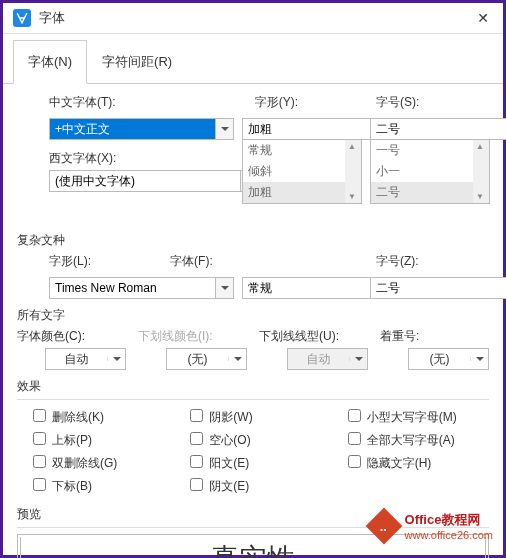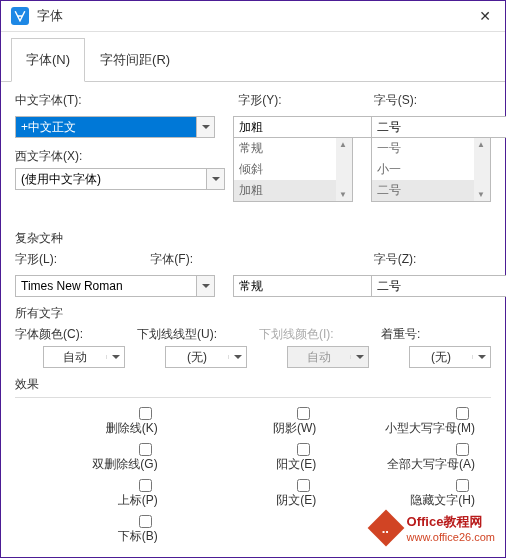--- a/index.html
+++ b/index.html
@@ -7,21 +7,21 @@
     .titlebar { display: flex; align-items: center; padding: 6px 10px; border-bottom: 1px solid #e0e0e0; }
     .titlebar .icon { width: 18px; height: 18px; background: #1e88e5; border-radius: 3px; display: flex; align-items: center; justify-content: center; margin-right: 8px; }
     .titlebar .icon svg { width: 12px; height: 12px; }
     .titlebar .title { flex: 1; font-size: 13px; }
     .titlebar .close { width: 20px; text-align: center; font-size: 14px; cursor: pointer; }
     .tabs { display: flex; padding: 6px 10px 0; }
     .tab { padding: 12px 14px; font-size: 13px; border: 1px solid transparent; cursor: pointer; }
     .tab.active { border: 1px solid #ccc; border-bottom: 1px solid #fff; background: #fff; position: relative; z-index: 2; }
     .tabline { border-top: 1px solid #ccc; margin-top: -1px; }
     .content { padding: 10px 14px; }
-    .row { display: flex; gap: 18px; margin-bottom: 4px; }
+    .row { display: flex; gap: 8px; margin-bottom: 4px; margin-left: 32px; }
     .col { display: flex; flex-direction: column; }
     .col.w200 { width: 210px; }
     .col.w110 { width: 120px; }
     .col.w100 { width: 120px; }
     .label { font-size: 12px; margin-bottom: 3px; color: #333; }
     .combo { display: flex; }
     .combo input, .combo .value { flex: 1; border: 1px solid #bbb; padding: 3px 5px; font-size: 12px; height: 22px; background: #fff; }
     .combo input.selected { background: #0078d7; color: #fff; }
     .combo .arrow { width: 18px; border: 1px solid #bbb; border-left: none; display: flex; align-items: center; justify-content: center; background: #f5f5f5; cursor: pointer; }
     .combo .arrow::after { content: ""; border-left: 4px solid transparent; border-right: 4px solid transparent; border-top: 4px solid #555; }
@@ -35,30 +35,30 @@
     .sep { border-top: 1px solid #ddd; margin: 2px 0 6px; }
     .row4 { display: flex; gap: 12px; justify-content: space-between; }
     .row4 .col { flex: 1; }
     .drop { display: flex; border: 1px solid #bbb; height: 22px; align-items: center; background: #fff; margin-left: 28px; }
     .drop.disabled { background: #f0f0f0; color: #999; }
     .drop .val { flex: 1; padding: 0 5px; text-align: center; font-size: 12px; }
     .drop .arrow { width: 18px; display: flex; align-items: center; justify-content: center; border-left: 1px solid #ddd; cursor: pointer; }
     .drop .arrow::after { content: ""; border-left: 4px solid transparent; border-right: 4px solid transparent; border-top: 4px solid #555; }
     .checks { display: flex; }
     .checks .ccol { flex: 1; }
-    .chk { display: flex; align-items: flex-end; padding: 3px 16px; font-size: 12px; flex-direction: column; }
+    .chk { display: flex; align-items: flex-start; padding: 3px 16px; font-size: 12px; }
     .chk input { margin: 0 6px 0 0; }
     .preview-box { border: 1px solid #bbb; margin-top: 4px; padding: 2px; }
     .preview-inner { border-left: 1px solid #bbb; border-right: 1px solid #bbb; height: 44px; display: flex; align-items: center; justify-content: center; font-family: "SimSun", serif; font-size: 28px; }
     .watermark { position: absolute; right: 10px; bottom: 14px; display: flex; align-items: center; font-size: 13px; }
     .wm-badge { width: 26px; height: 26px; background: #d14424; transform: rotate(45deg); margin-right: 8px; display: flex; align-items: center; justify-content: center; }
     .wm-badge span { transform: rotate(-45deg); color: #fff; font-weight: bold; font-size: 13px; }
     .wm-text .l1 { color: #b91c1c; font-weight: bold; }
     .wm-text .l2 { color: #d14424; font-size: 11px; }
-    .container { position: relative; width: 506px; height: 558px; border: 1px solid #4c1d95; }
+    .container { position: relative; width: 506px; height: 558px; border: 3px solid #4c1d95; }
   </style>
 </head>
 <body>
 
 <div class="container">
   <div class="titlebar">
     <div class="icon">
       <svg viewBox="0 0 10 10">
           <path d="M1 1 L5 9 L9 1 M3 5 L7 5" stroke="#fff" stroke-width="1.2" fill="none"></path>
         </svg>
@@ -162,24 +162,24 @@
         </div>
       </div>
     </div>
 
     <div class="section-title">所有文字</div>
     <div class="row4">
       <div class="col">
           <div class="label">字体颜色(C):</div>
         </div>
       <div class="col">
+          <div class="label" style="color:#aaa">下划线颜色(I):</div>
+        </div>
+      <div class="col">
           <div class="label">下划线线型(U):</div>
-        </div>
-      <div class="col">
-          <div class="label" style="color:#aaa">下划线颜色(I):</div>
         </div>
       <div class="col">
           <div class="label">着重号:</div>
         </div>
     </div>
     <div class="row4">
       <div class="col">
           <div class="drop">
             <div class="val">自动</div>
             <div class="arrow"></div>
@@ -208,35 +208,39 @@
     <div class="section-title">效果</div>
     <div class="sep"></div>
     <div class="checks">
       <div class="ccol">
         <label class="chk">
             <input type="checkbox" style="">
             <span>删除线(K)</span>
           </label>
         <label class="chk">
             <input type="checkbox" style="">
+            <span>上标(P)</span>
+          </label>
+        <label class="chk">
+            <input type="checkbox" style="">
             <span>双删除线(G)</span>
           </label>
         <label class="chk">
             <input type="checkbox" style="">
-            <span>上标(P)</span>
-          </label>
-        <label class="chk">
-            <input type="checkbox" style="">
             <span>下标(B)</span>
           </label>
       </div>
       <div class="ccol">
         <label class="chk">
             <input type="checkbox" style="">
             <span>阴影(W)</span>
+          </label>
+        <label class="chk">
+            <input type="checkbox" style="">
+            <span>空心(O)</span>
           </label>
         <label class="chk">
             <input type="checkbox" style="">
             <span>阳文(E)</span>
           </label>
         <label class="chk">
             <input type="checkbox" style="">
             <span>阴文(E)</span>
           </label>
       </div>

